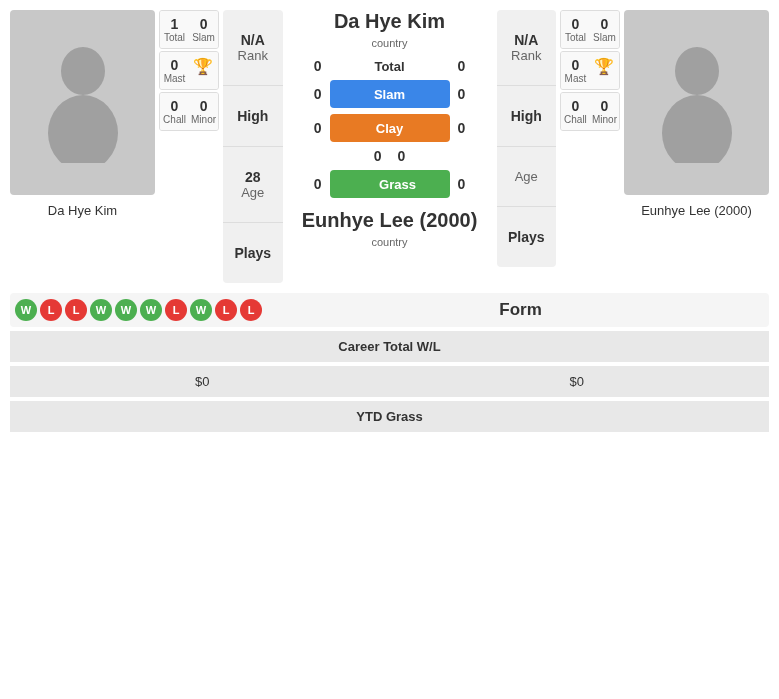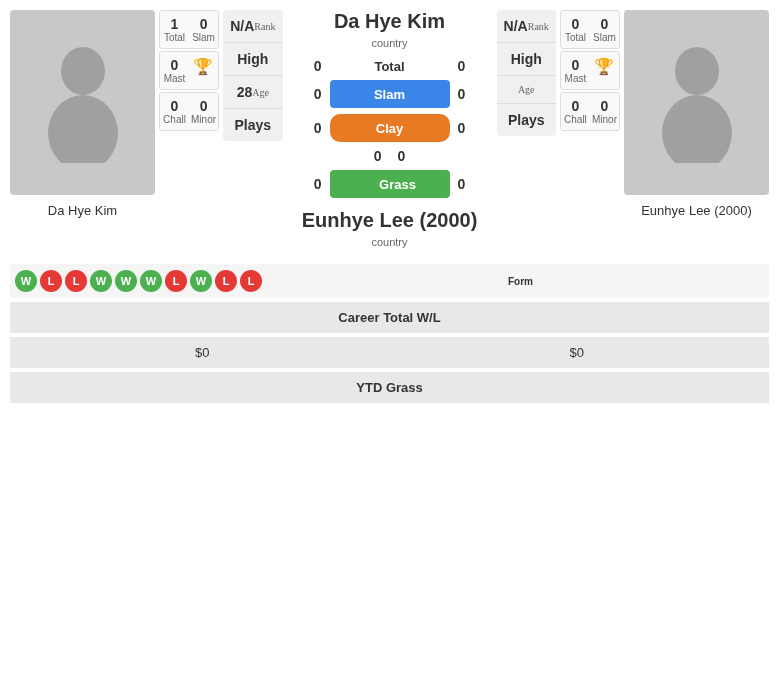--- a/index.html
+++ b/index.html
@@ -52,41 +52,41 @@
       width: 100px;
       background: #f0f0f0;
       border-radius: 4px;
       display: flex;
       flex-direction: column;
       overflow: hidden;
     }
 
     .detail-cell {
       display: flex;
-      align-items: center;
-      justify-content: center;
-      padding: 8px 5px;
+      flex-direction: column;
+      align-items: center;
+      justify-content: center;
+      padding: 22px 5px;
       border-bottom: 1px solid #ddd;
       flex: 1;
     }
 
     .detail-cell:last-child {
       border-bottom: none;
     }
 
     .detail-value {
       font-size: 14px;
       font-weight: bold;
       color: #333;
     }
 
     .detail-sublabel {
-      font-size: 10px;
+      font-size: 13px;
       color: #666;
-      font-family: Liberation Serif, serif;
     }
 
     .player-name-center {
       font-size: 20px;
       font-weight: bold;
       text-align: center;
       color: #333;
       margin-bottom: 4px;
     }
 
@@ -142,21 +142,21 @@
     }
 
     .total-label {
       font-size: 13px;
       font-weight: bold;
       width: 120px;
       text-align: center;
     }
 
     .badge-hard { background: #3a86e8; }
-    .badge-clay { background: #e87a23; border-radius: 10px; }
+    .badge-clay { background: #e87a23; }
     .badge-indoor { background: #5a8fd4; }
     .badge-grass { background: #4caf50; padding-left: 16px; }
 
     
     .right-player-name-center {
       font-size: 20px;
       font-weight: bold;
       text-align: center;
       color: #333;
       margin-bottom: 4px;
@@ -194,21 +194,21 @@
       font-size: 11px;
       font-weight: bold;
     }
 
     .form-badge-w { background: #4caf50; }
     .form-badge-l { background: #e53935; }
 
     .form-label {
       flex: 1;
       text-align: center;
-      font-size: 10px;
+      font-size: 17px;
       font-weight: bold;
     }
 
     .stat-summary-row {
       display: flex;
       align-items: center;
       padding: 8px 5px;
       background: #e8e8e8;
       border-radius: 0;
       margin-bottom: 4px;

